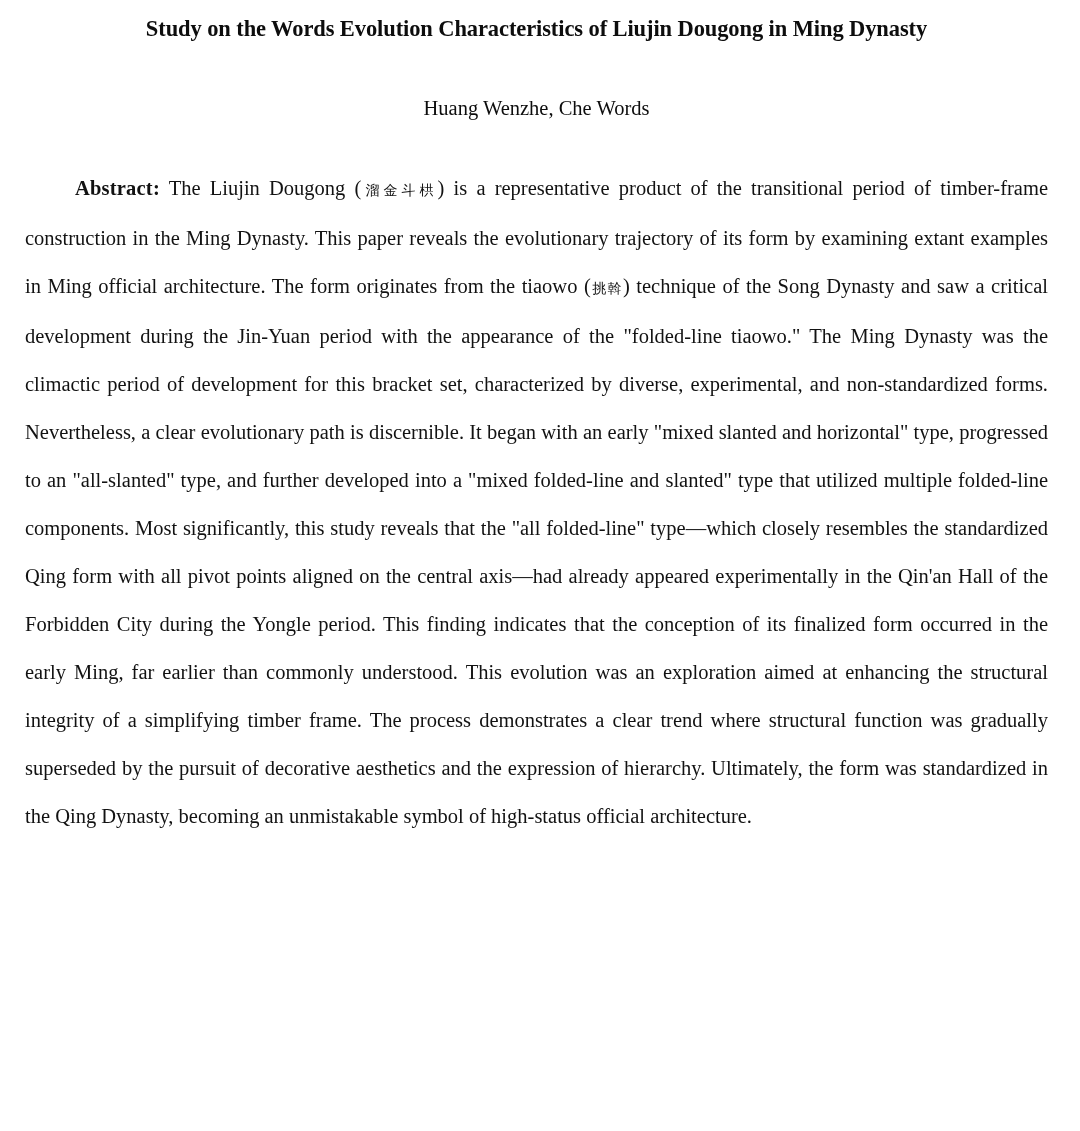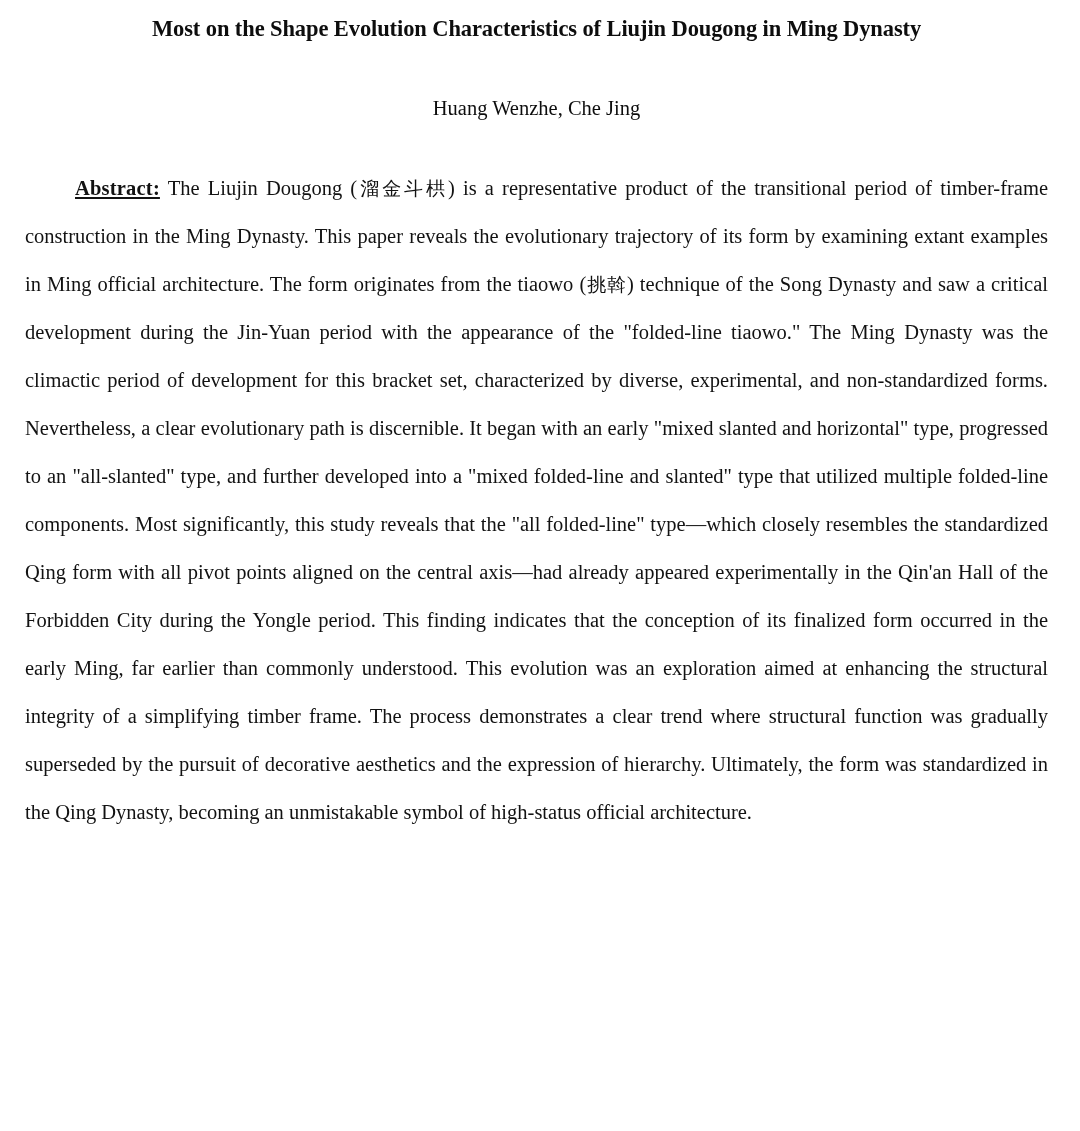--- a/index.html
+++ b/index.html
@@ -61,34 +61,33 @@
     font-size: 20.5px;
     line-height: 48px;
     text-align: justify;
     text-justify: inter-word;
     text-indent: 50px;
     color: #121212;
   }
   .lead {
     font-weight: bold;
     letter-spacing: 0.2px;
-    text-decoration: underline;
   }
   .cjk {
     font-family: "DejaVu Sans", "Liberation Sans", sans-serif;
-    font-size: 19px;
+    font-size: 14px;
   }
 </style>
 </head>
 <body>
 
 <div class="page">
 
-  <h1 class="paper-title">Most on the Shape Evolution Characteristics of Liujin Dougong in Ming Dynasty</h1>
+  <h1 class="paper-title">Study on the Words Evolution Characteristics of Liujin Dougong in Ming Dynasty</h1>
 
-  <div class="author-line">Huang Wenzhe, Che Jing</div>
+  <div class="author-line">Huang Wenzhe, Che Words</div>
 
   <div class="abstract-block">
     <p class="body-para"><span class="lead">Abstract:</span><span> The Liujin Dougong (</span><span class="cjk">溜金斗栱</span><span>) is a representative product of the transitional period of timber-frame construction in the Ming Dynasty. This paper reveals the evolutionary trajectory of its form by examining extant examples in Ming official architecture. The form originates from the tiaowo (</span><span class="cjk">挑斡</span><span>) technique of the Song Dynasty and saw a critical development during the Jin-Yuan period with the appearance of the "folded-line tiaowo." The Ming Dynasty was the climactic period of development for this bracket set, characterized by diverse, experimental, and non-standardized forms. Nevertheless, a clear evolutionary path is discernible. It began with an early "mixed slanted and horizontal" type, progressed to an "all-slanted" type, and further developed into a "mixed folded-line and slanted" type that utilized multiple folded-line components. Most significantly, this study reveals that the "all folded-line" type—which closely resembles the standardized Qing form with all pivot points aligned on the central axis—had already appeared experimentally in the Qin'an Hall of the Forbidden City during the Yongle period. This finding indicates that the conception of its finalized form occurred in the early Ming, far earlier than commonly understood. This evolution was an exploration aimed at enhancing the structural integrity of a simplifying timber frame. The process demonstrates a clear trend where structural function was gradually superseded by the pursuit of decorative aesthetics and the expression of hierarchy. Ultimately, the form was standardized in the Qing Dynasty, becoming an unmistakable symbol of high-status official architecture.</span></p>
   </div>
 
 
 </div>
 
 </body></html>

